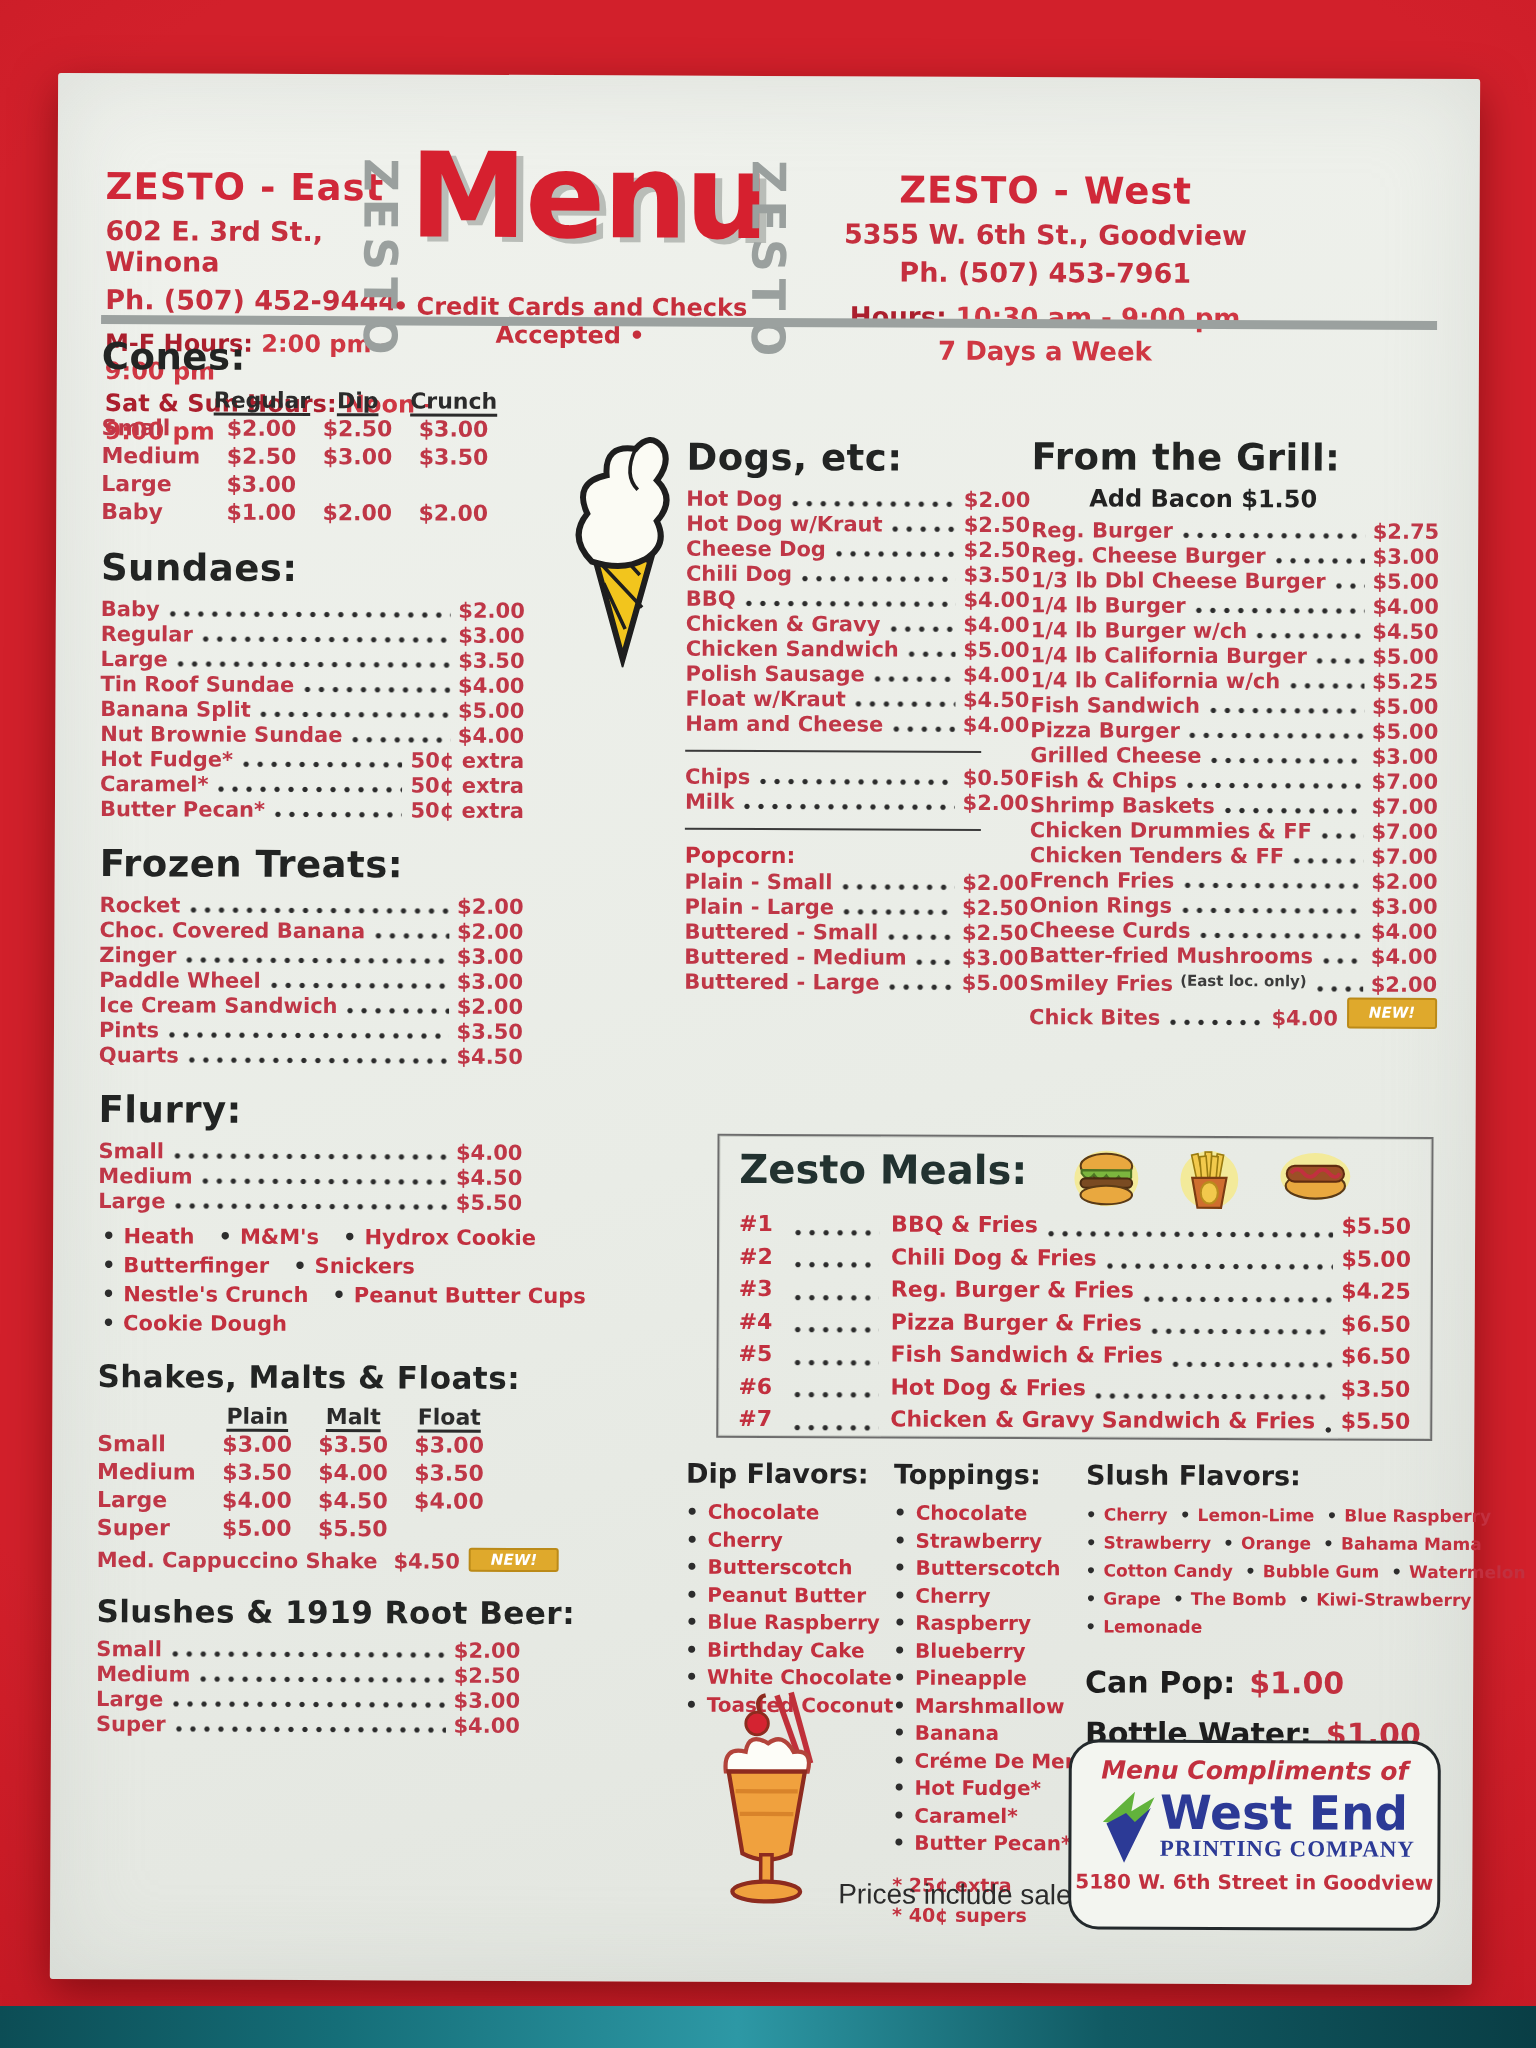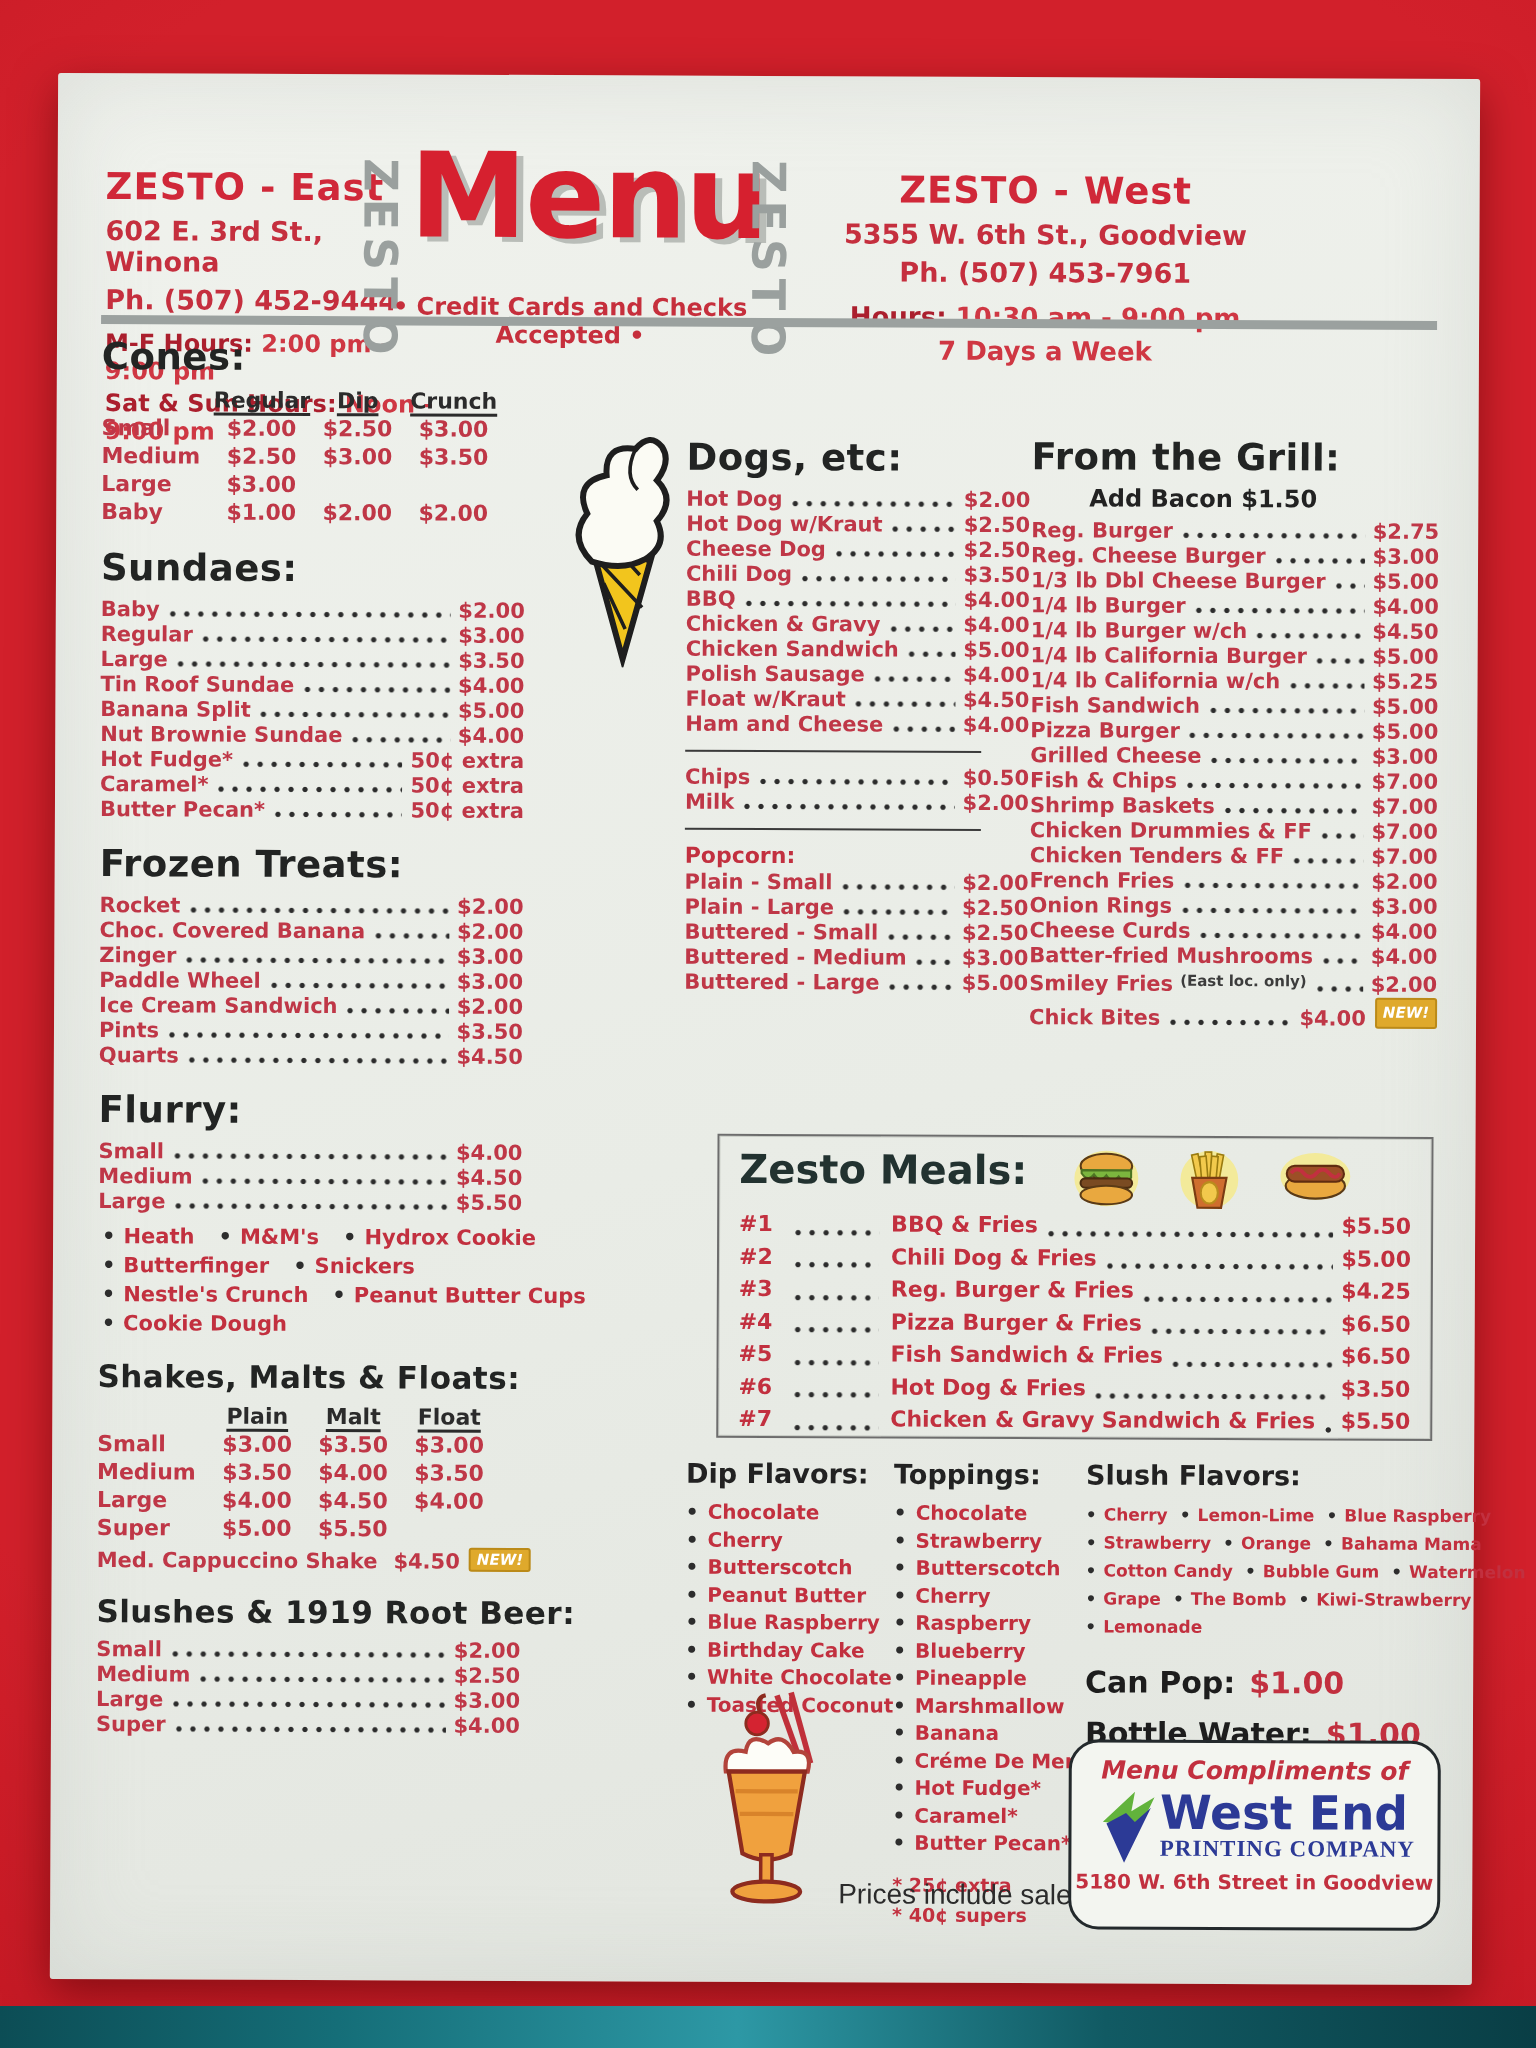--- a/index.html
+++ b/index.html
@@ -36,21 +36,21 @@
   .col2{left:630px;top:360px;width:344px;}
   .col3{left:975px;top:358px;width:408px;}
   .sec{font-size:37px;color:#222423;letter-spacing:.5px;margin:20px 0 8px;white-space:nowrap;}
   .sec.first{margin-top:0;}
   .sec.long{font-size:31px;}
   .prow{display:flex;align-items:flex-end;font-size:21px;line-height:25px;color:#bf3747;}
   .pname{white-space:nowrap;}
   .pnote{font-size:15px;color:#3c3c3c;margin:0 0 3px 7px;white-space:nowrap;font-weight:700;}
   .dots{flex:1;height:9px;margin:0 8px 4px;background-image:radial-gradient(circle at 5px 4.5px,#2c2c2c 2.2px,transparent 3.1px);background-size:14px 9px;background-repeat:repeat-x;}
   .pprice{white-space:nowrap;}
-  .badge{background:#dfa92c;color:#fff;font-size:15px;font-style:italic;padding:1px 6px;border:2px solid #bb8a18;border-radius:3px;margin:0 0 3px 9px;white-space:nowrap;}
+  .badge{background:#dfa92c;color:#fff;font-size:15px;font-style:italic;padding:1px 20px;border:2px solid #bb8a18;border-radius:3px;margin:0 0 3px 9px;white-space:nowrap;}
   .ptable{margin:6px 0 4px;}
   .trow{display:flex;font-size:22px;line-height:28px;color:#bf3747;}
   .tname{width:112px;white-space:nowrap;}
   .tcol{width:96px;text-align:center;white-space:nowrap;}
   .thead{color:#2b2b2b;}
   .thead .tcol{text-decoration:underline;text-decoration-thickness:3px;text-underline-offset:5px;}
   .brow{display:flex;gap:24px;font-size:21px;color:#c2303f;line-height:29px;margin-left:4px;white-space:nowrap;}
   .bitem{display:flex;gap:8px;}
   .bdot{color:#2d2d2d;}
   .special-row{display:flex;align-items:center;font-size:21px;color:#bf3747;margin:2px 0 0;}

